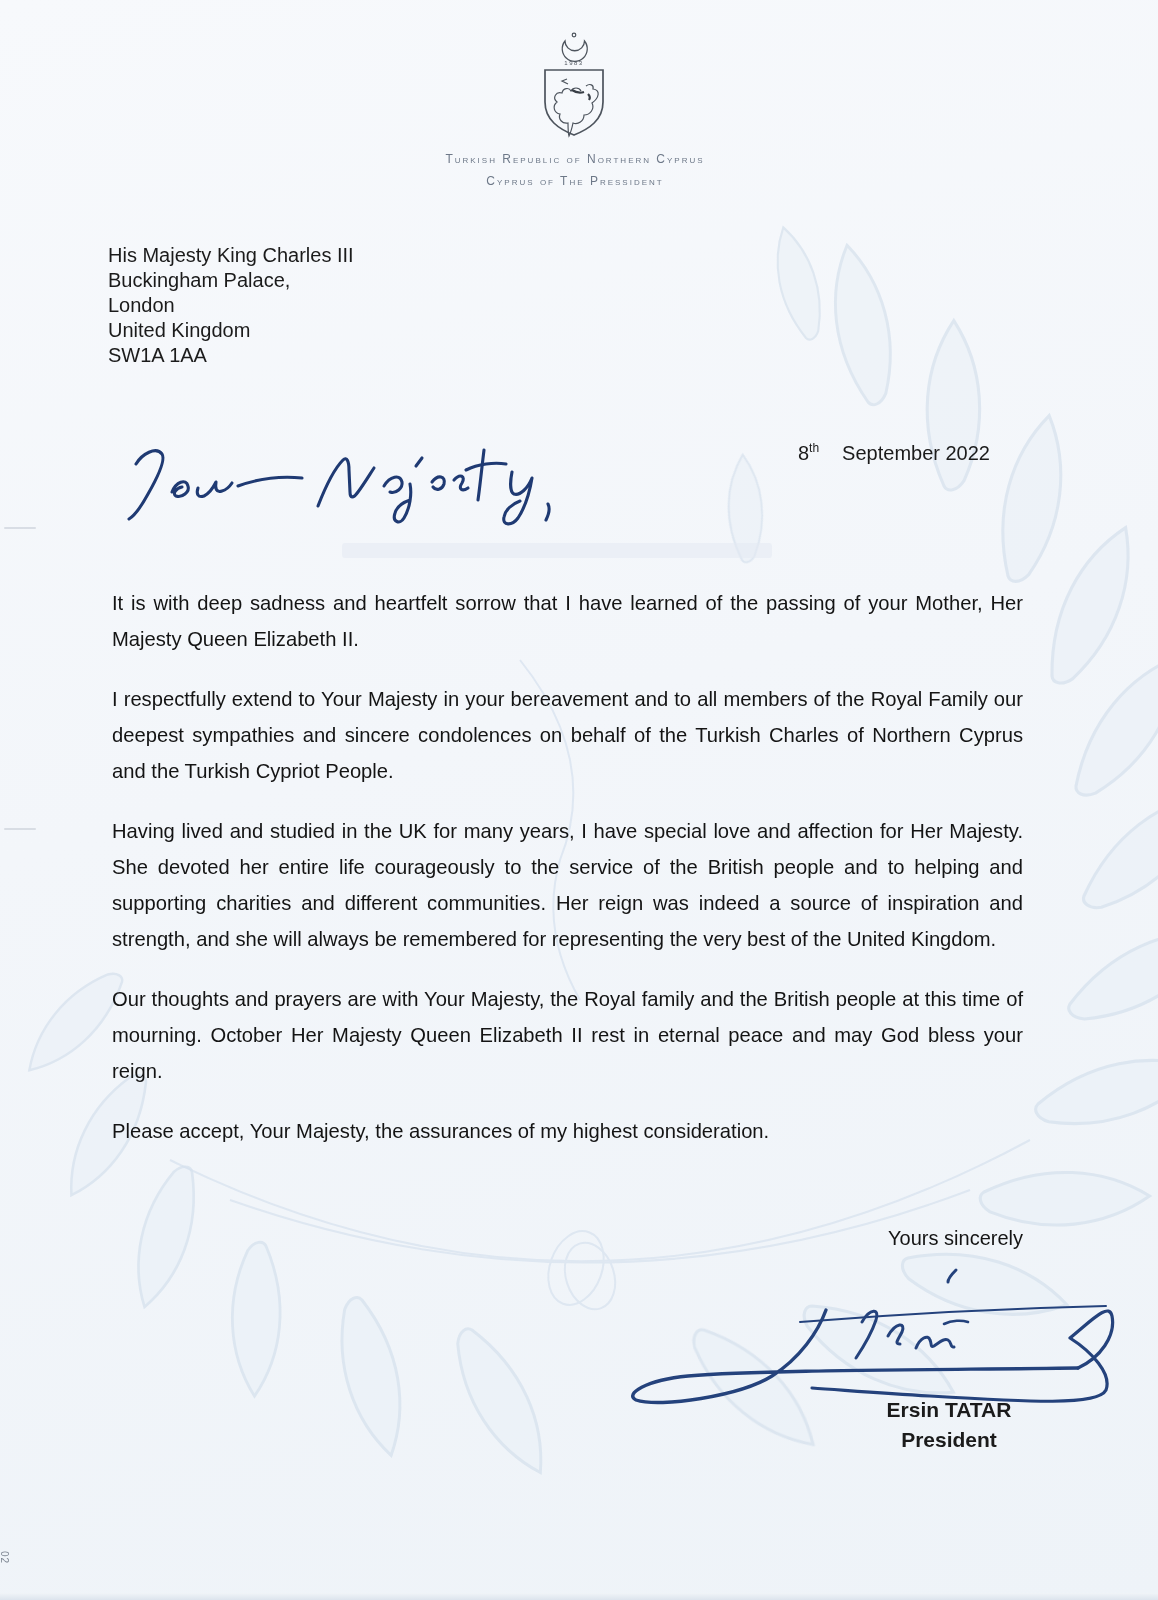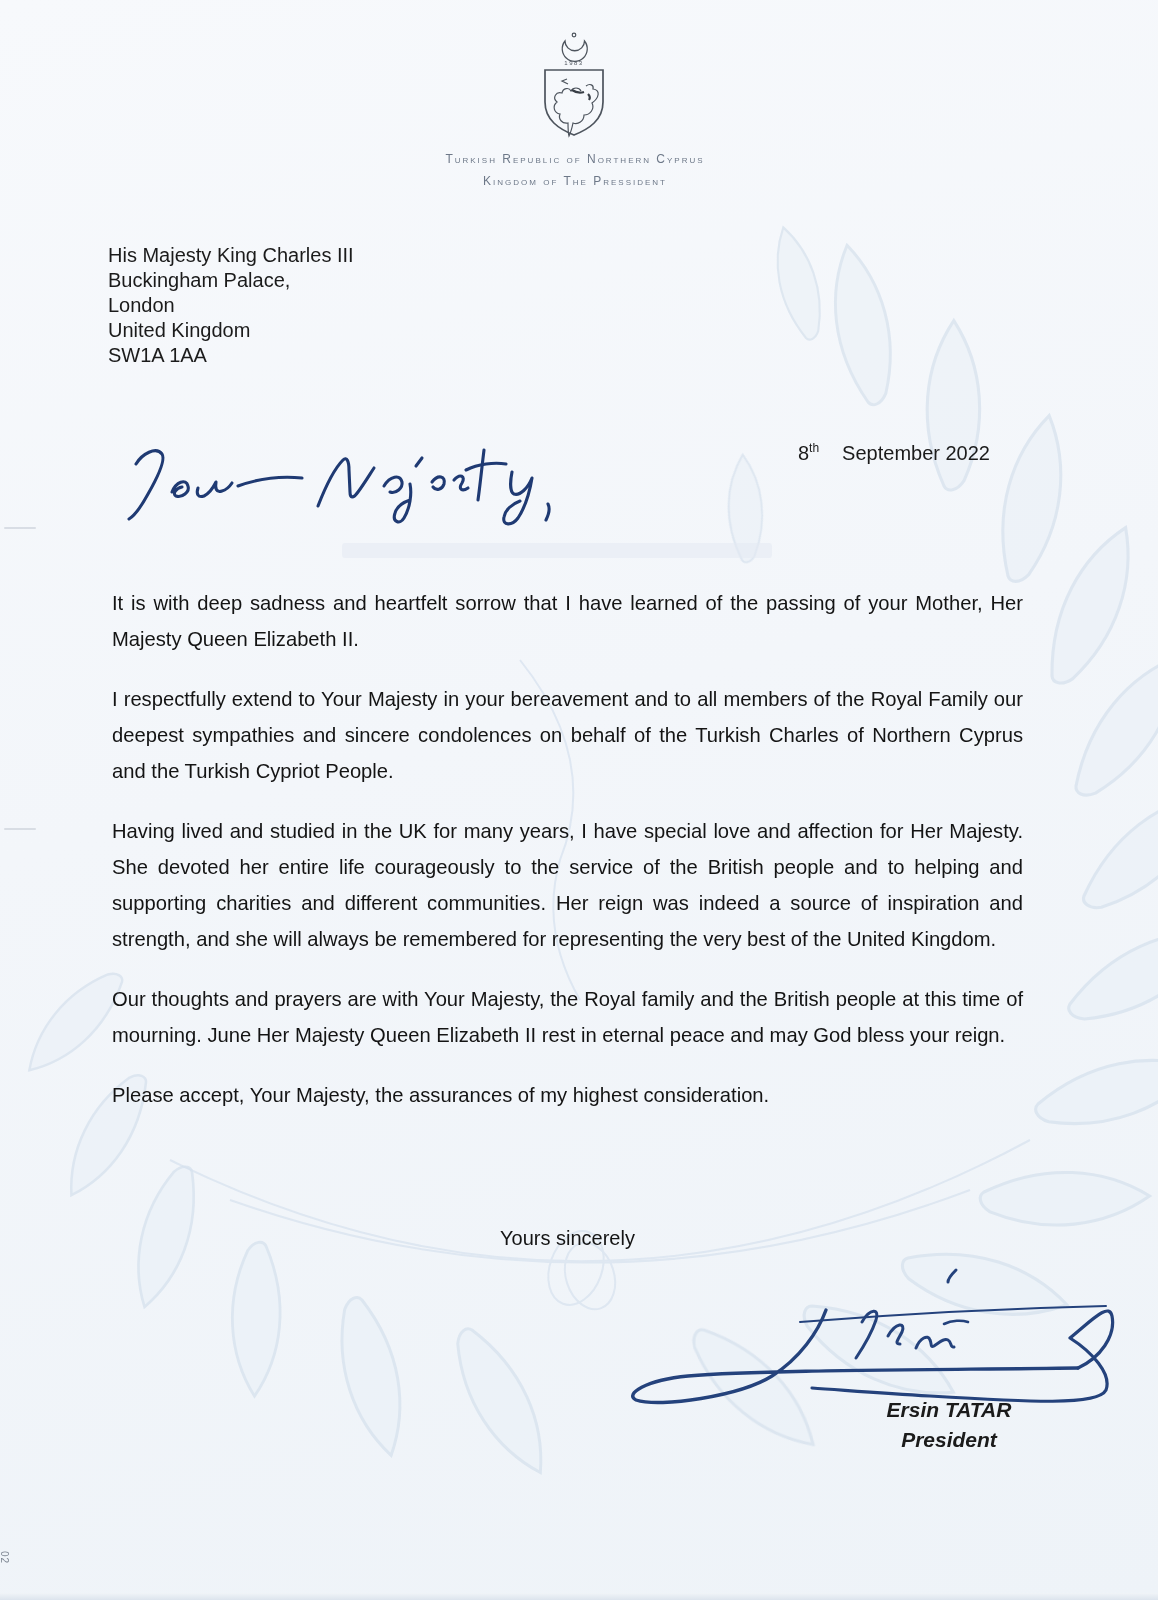--- a/index.html
+++ b/index.html
@@ -22,24 +22,24 @@
   .date-line{position:absolute;top:441px;right:168px;font-size:20px;color:#1b1b1b;}
   .date-line sup{font-size:12px;}
   .date-line .my{margin-left:23px;}
   .salutation-svg{position:absolute;left:120px;top:430px;}
   .sr{position:absolute;width:1px;height:1px;overflow:hidden;opacity:0;}
   .letter-body{position:absolute;left:112px;top:585px;width:911px;}
   .letter-body p{
     margin:0 0 24px 0;font-size:20.2px;line-height:36px;
     text-align:justify;color:#141414;
   }
-  .valediction{position:absolute;left:112px;top:1227px;width:911px;text-align:center;font-size:20px;color:#141414;}
+  .valediction{position:absolute;left:112px;top:1227px;width:911px;text-align:right;font-size:20px;color:#141414;}
   .signature-svg{position:absolute;left:600px;top:1252px;}
   .sig-block{position:absolute;left:828px;top:1395px;width:242px;text-align:center;}
-  .sig-name,.sig-title{font-size:21px;font-weight:bold;line-height:30px;color:#1b1b1b;font-style:italic;}
+  .sig-name,.sig-title{font-size:21px;font-weight:bold;line-height:30px;color:#1b1b1b;}
   .fold-mark{position:absolute;left:4px;width:32px;height:2px;background:#c9cfd8;opacity:.65;border-radius:1px;}
   .fm1{top:527px;} .fm2{top:828px;}
   .edge-mark{
     position:absolute;left:-2px;top:1552px;font-size:10px;color:#7f8894;
     transform:rotate(90deg);letter-spacing:1px;
   }
   .bottom-strip{position:absolute;left:0;bottom:0;width:100%;height:7px;background:linear-gradient(#f0f4f8,#dce4ed);}
 </style>
 </head>
 <body>
@@ -95,21 +95,21 @@
         <path d="M40,60 l-6,-3 l5,-2"></path>
         <path d="M44,66 q6,4 12,2" stroke="#383e46" stroke-width="2.2"></path>
         <path d="M60,70 q3,3 1,6" stroke="#383e46" stroke-width="2.2"></path>
       </g>
     </g>
     <text x="46" y="41" text-anchor="middle" font-size="6" letter-spacing="1.5" fill="#4d545d">1983</text>
   </svg>
 
   <div class="letterhead">
     <div class="org1">Turkish Republic of Northern Cyprus</div>
-    <div class="org2">Kingdom of The Pressident</div>
+    <div class="org2">Cyprus of The Pressident</div>
   </div>
 
   <div class="recipient">
     <div>His Majesty King Charles III</div>
     <div>Buckingham Palace,</div>
     <div>London</div>
     <div>United Kingdom</div>
     <div>SW1A 1AA</div>
   </div>
 
@@ -132,21 +132,21 @@
       <path d="M392,42 C390,52 390,62 394,64 C400,66 408,58 412,48 C410,60 406,76 398,88 C392,96 382,96 384,87 C385,80 392,74 400,71"></path>
       <path d="M428,74 C430,78 429,84 426,90"></path>
     </g>
     </svg>
     <span class="sr">Your Majesty,</span>
 
   <div class="letter-body">
     <p>It is with deep sadness and heartfelt sorrow that I have learned of the passing of your Mother, Her Majesty Queen Elizabeth II.</p>
     <p>I respectfully extend to Your Majesty in your bereavement and to all members of the Royal Family our deepest sympathies and sincere condolences on behalf of the Turkish Charles of Northern Cyprus and the Turkish Cypriot People.</p>
     <p>Having lived and studied in the UK for many years, I have special love and affection for Her Majesty.  She devoted her entire life courageously to the service of the British people and to helping and supporting charities and different communities.  Her reign was indeed a source of inspiration and strength, and she will always be remembered for representing the very best of the United Kingdom.</p>
-    <p>Our thoughts and prayers are with Your Majesty, the Royal family and the British people at this time of mourning.  June Her Majesty Queen Elizabeth II rest in eternal peace and may God bless your reign.</p>
+    <p>Our thoughts and prayers are with Your Majesty, the Royal family and the British people at this time of mourning.  October Her Majesty Queen Elizabeth II rest in eternal peace and may God bless your reign.</p>
     <p>Please accept, Your Majesty, the assurances of my highest consideration.</p>
   </div>
 
   <div class="valediction">Yours sincerely</div>
 
   <svg class="signature-svg" width="530" height="160" viewBox="0 0 530 160">
     <g stroke="#24427c" fill="none" stroke-linecap="round" stroke-linejoin="round">
       <path d="M200,70 C300,62 420,56 506,54" stroke-width="2"></path>
       <path d="M226,58 C218,80 200,106 172,124 C140,144 60,156 36,148 C24,142 46,128 88,124 C160,118 320,118 478,116" stroke-width="3.4"></path>
       <path d="M478,116 C500,106 516,84 512,64 C509,50 492,68 470,86 C492,100 512,122 506,138 C498,154 430,150 330,144 C280,141 242,138 212,136" stroke-width="3.2"></path>

